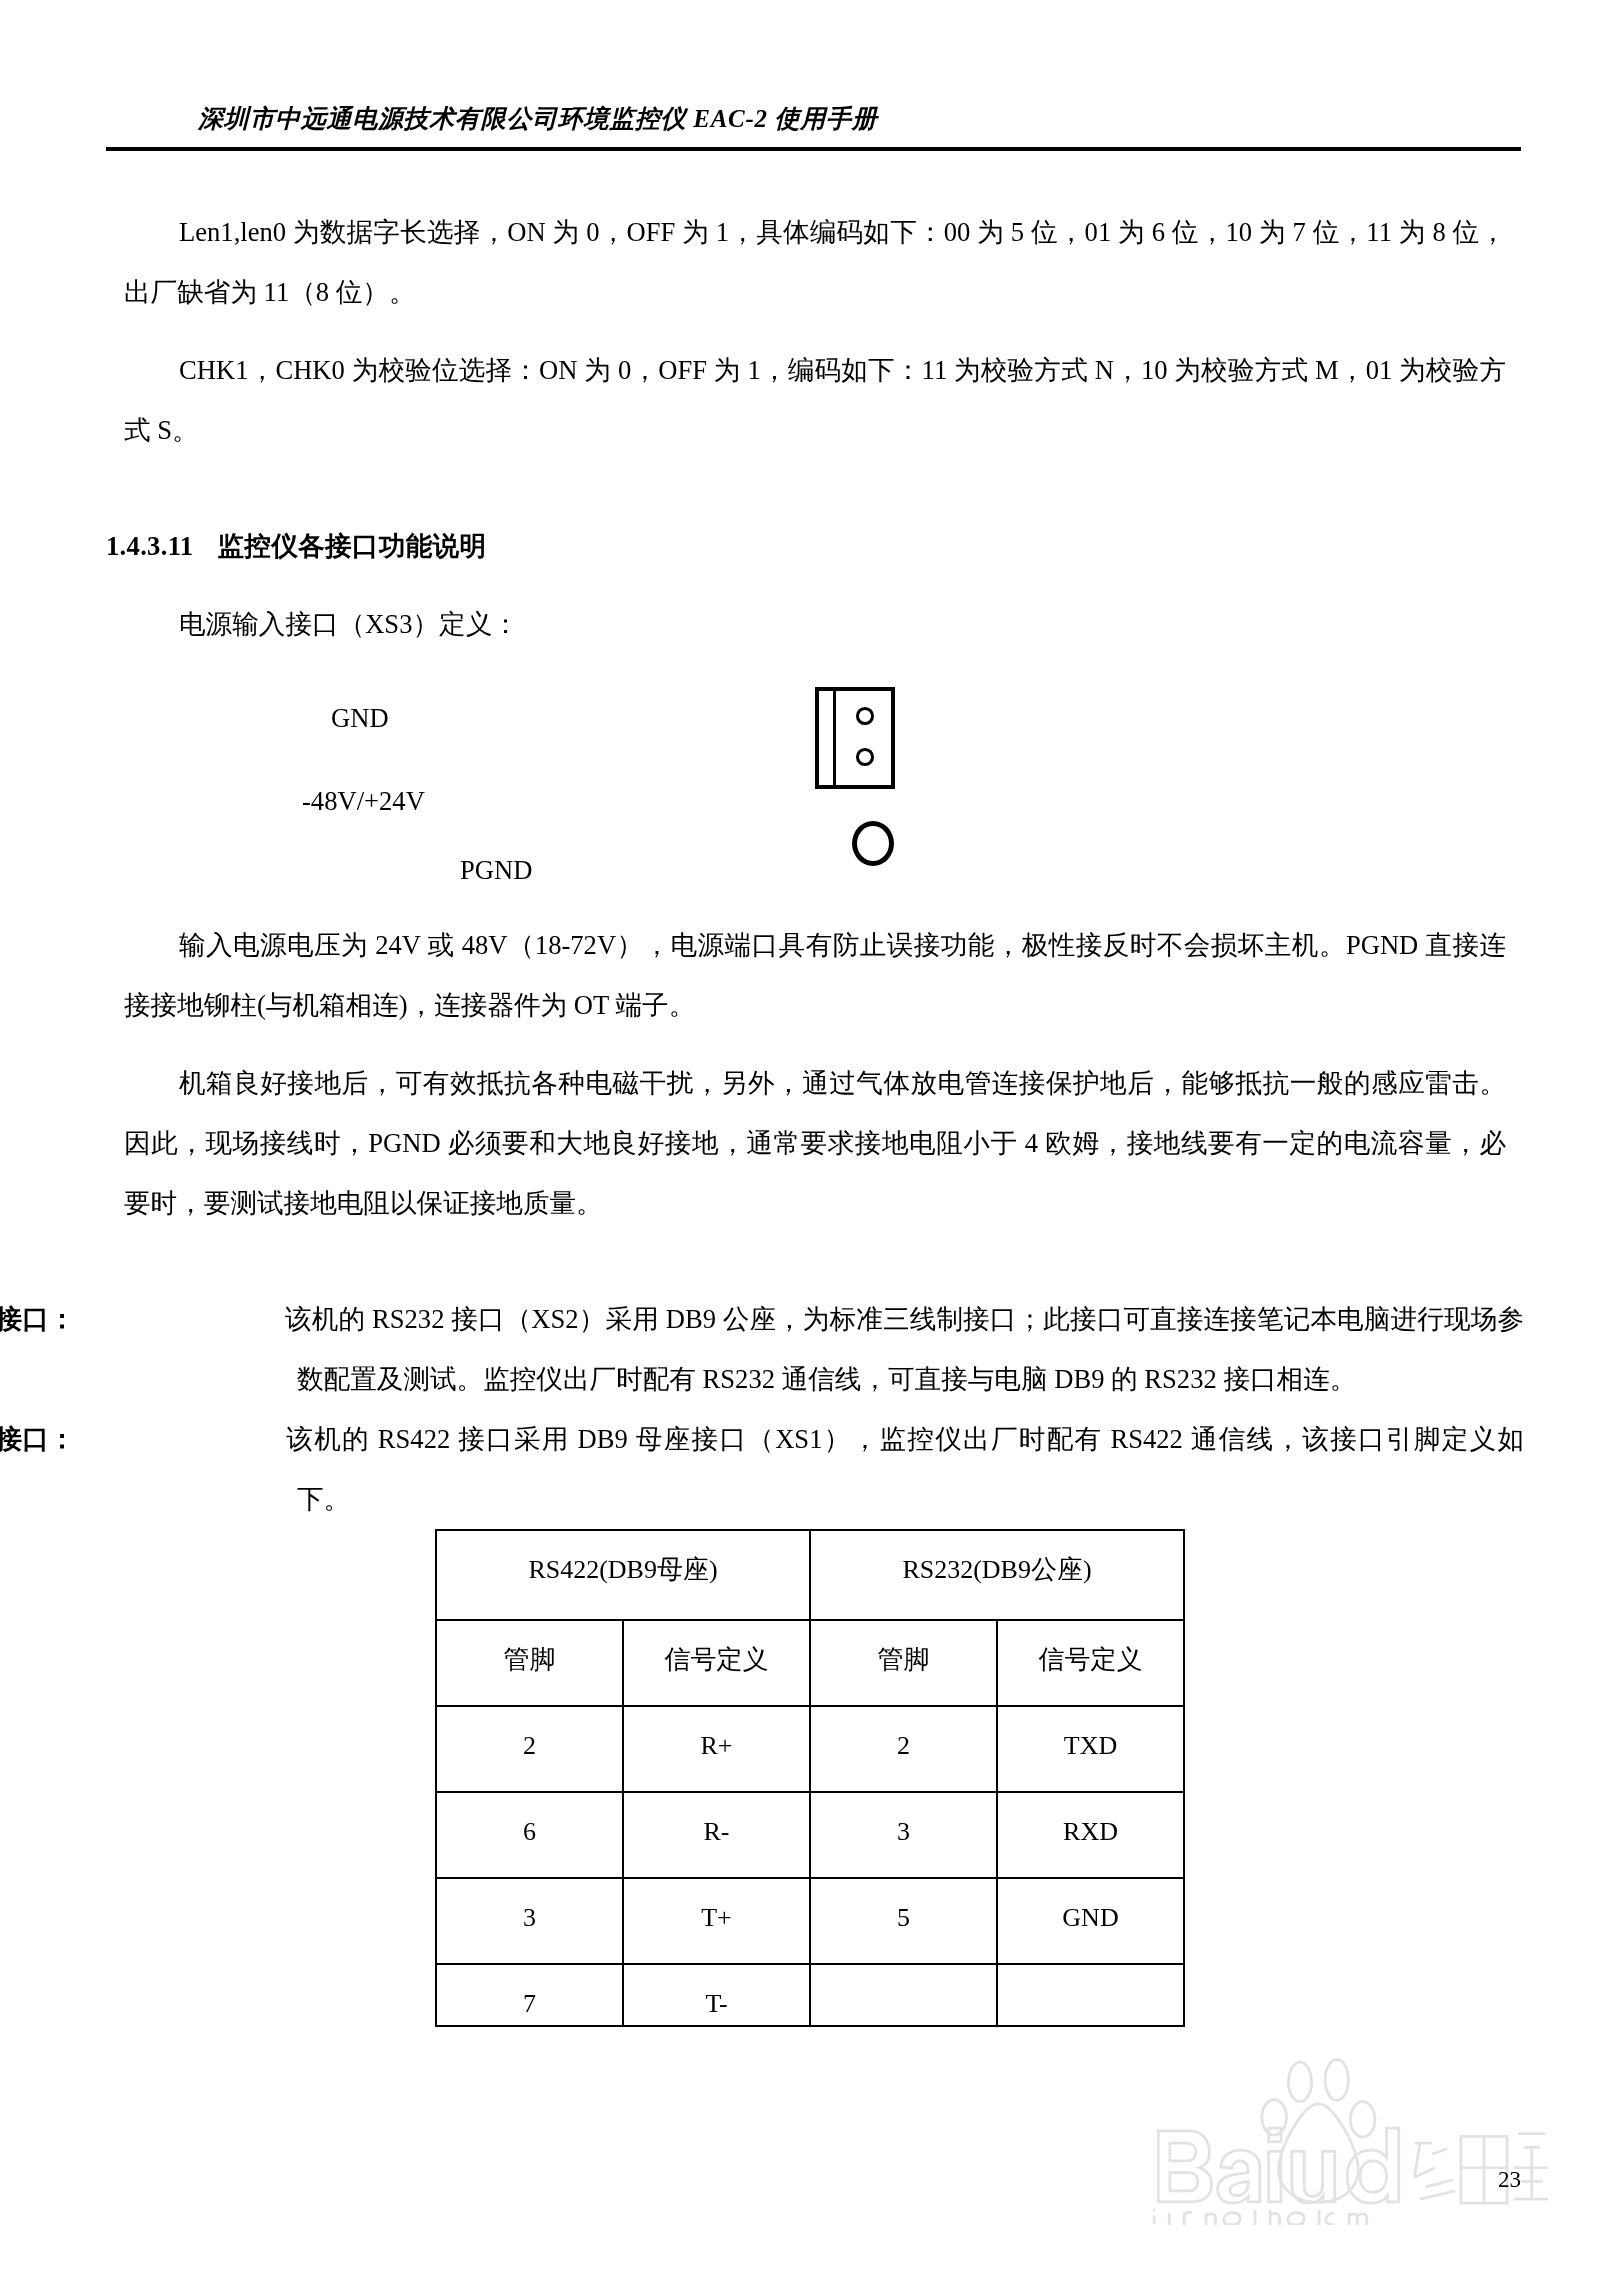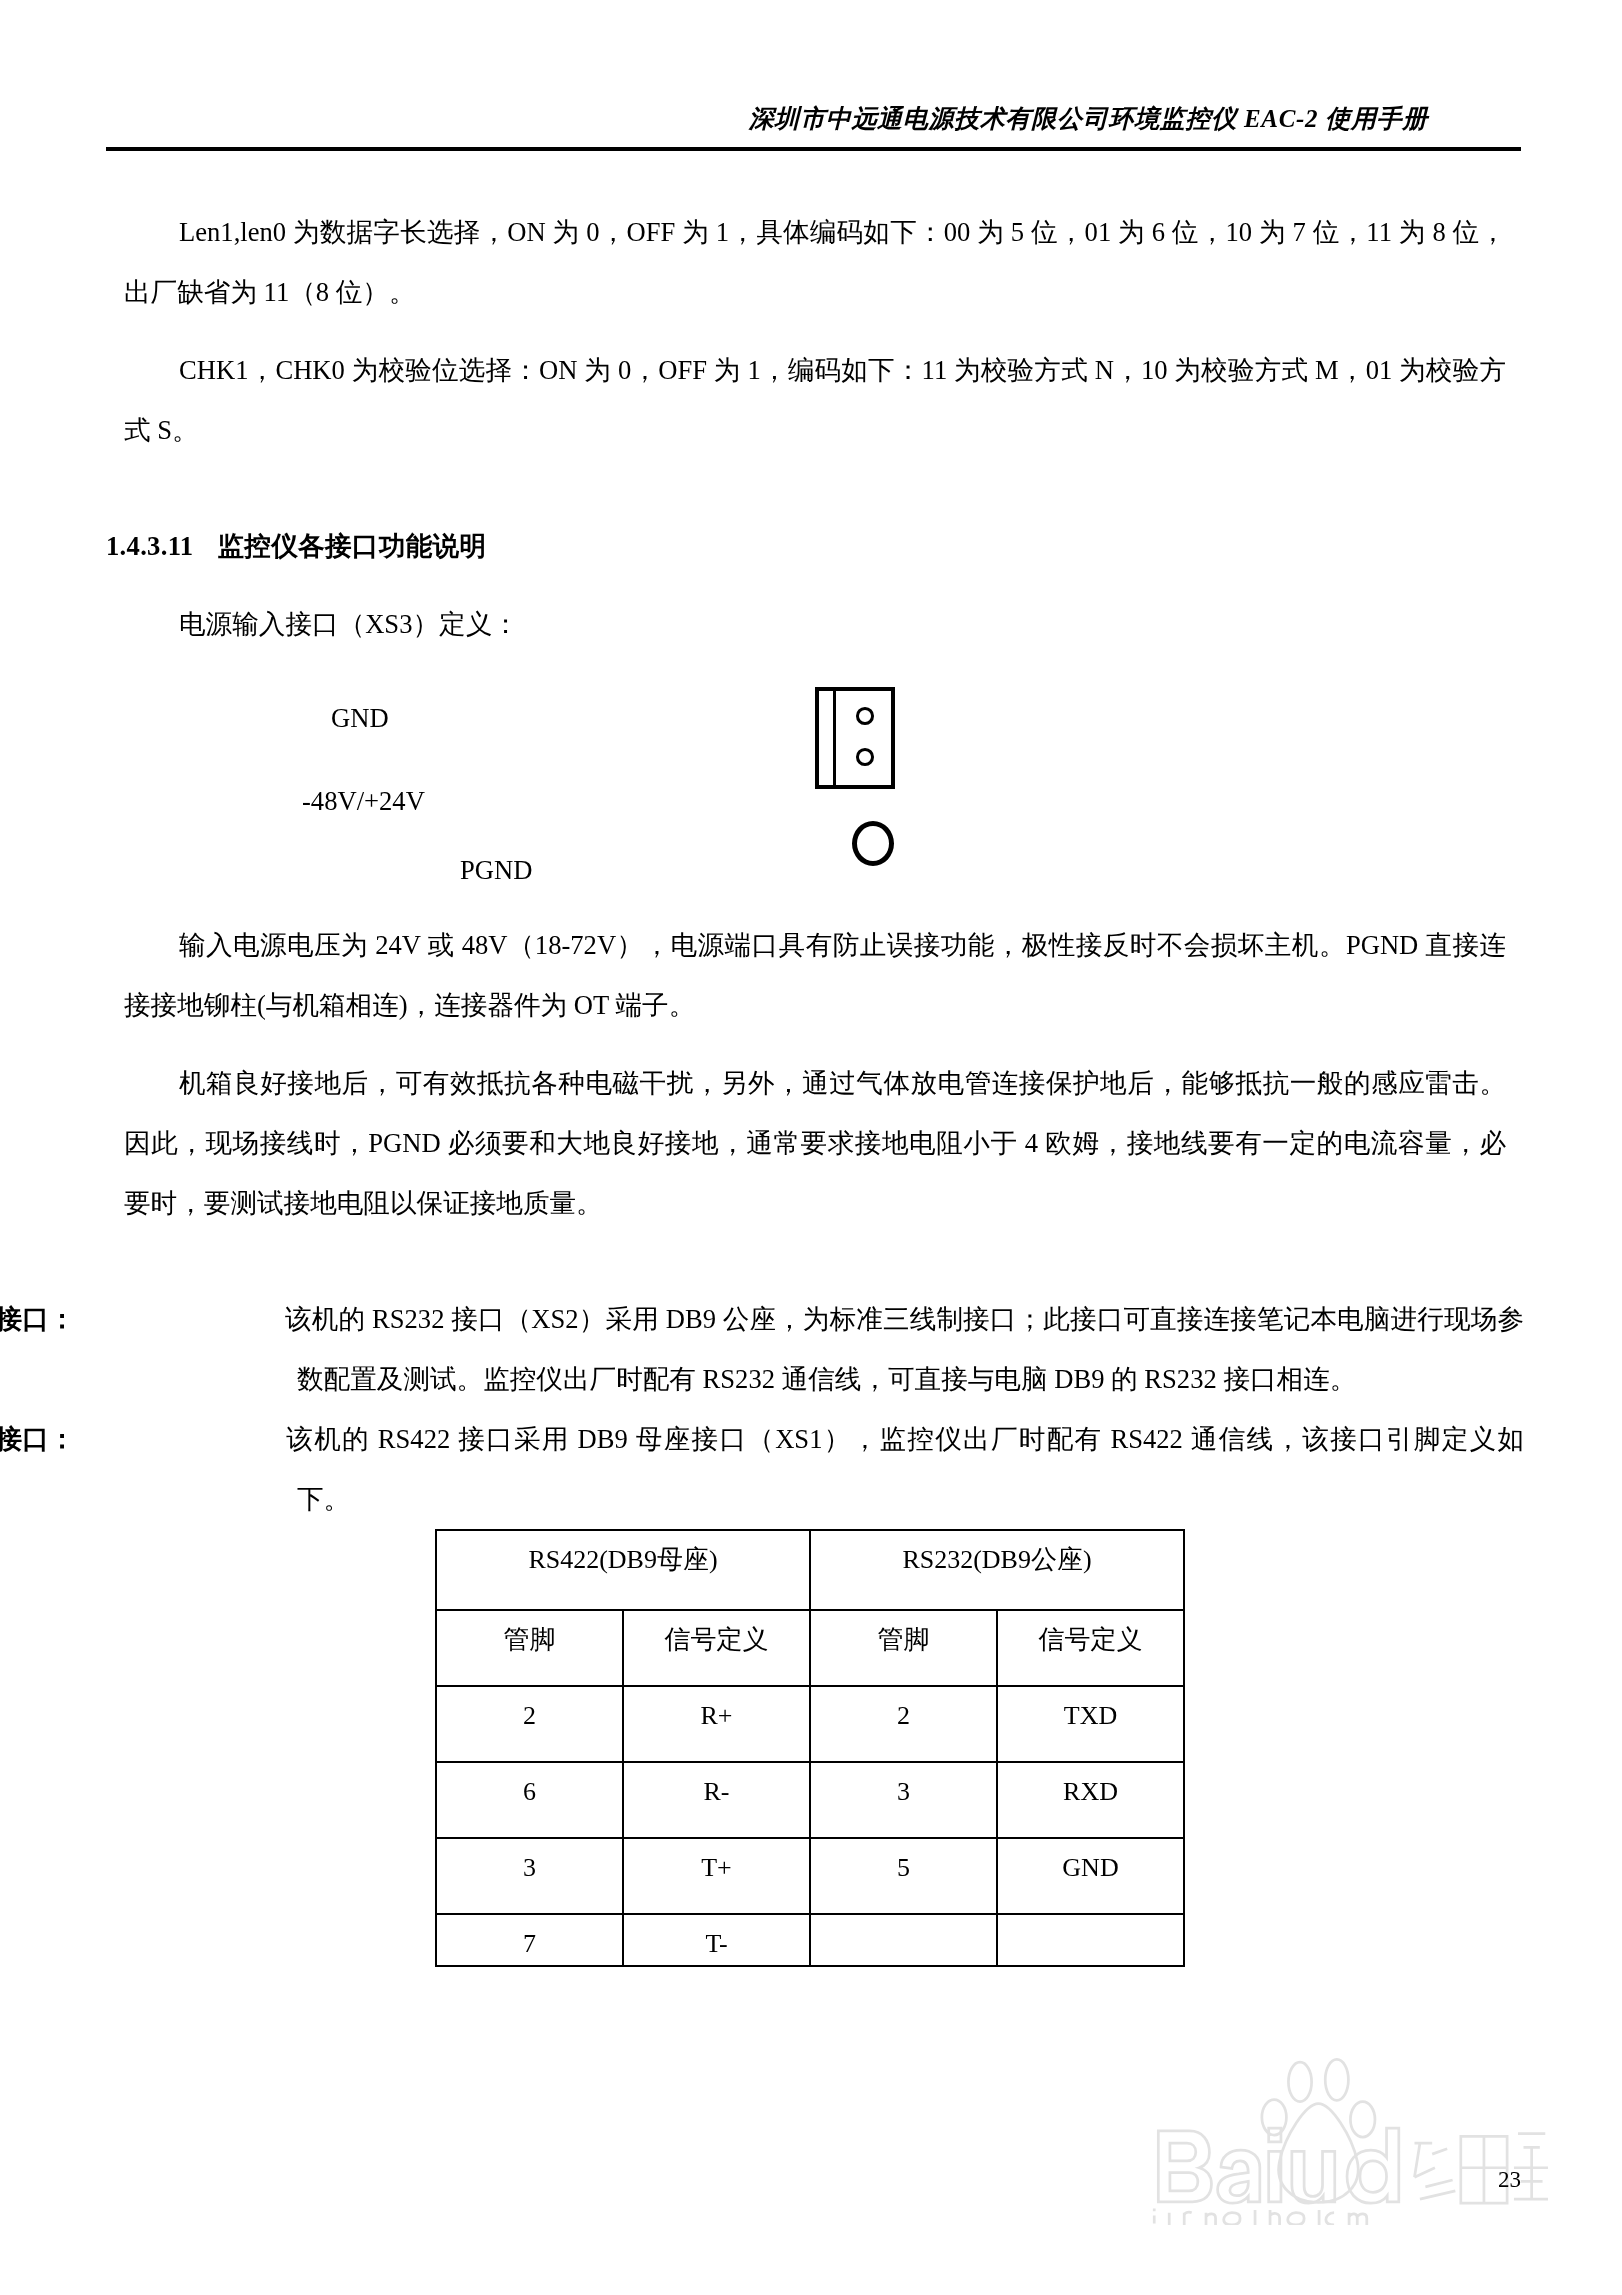--- a/index.html
+++ b/index.html
@@ -25,21 +25,21 @@
 
   
   .header {
     position: absolute;
     left: 106px;
     top: 102px;
     width: 1414px;
     height: 42px;
     display: flex;
     align-items: flex-start;
-    justify-content: flex-end;
+    justify-content: flex-start;
   }
   .header-left {
     font-style: italic;
     font-weight: 700;
     font-size: 25px;
     letter-spacing: 0.7px;
     white-space: nowrap;
     margin-left: 92px;
   }
   .header-right {
@@ -168,21 +168,21 @@
   table.pinout {
     border-collapse: collapse;
     width: 750px;
     table-layout: fixed;
   }
   table.pinout td {
     border: 2px solid #000000;
     text-align: center;
     vertical-align: top;
     font-size: 26px;
-    padding-top: 15px;
+    padding-top: 25px;
     padding-bottom: 0;
     height: 59px;
     line-height: 1.1;
   }
   table.pinout td.spangroup { height: 63px; }
   table.pinout td.short { height: 35px; }
   table.pinout .c1 { width: 187px; }
   table.pinout .c2 { width: 188px; }
   table.pinout .c3 { width: 187px; }
   table.pinout .c4 { width: 188px; }

